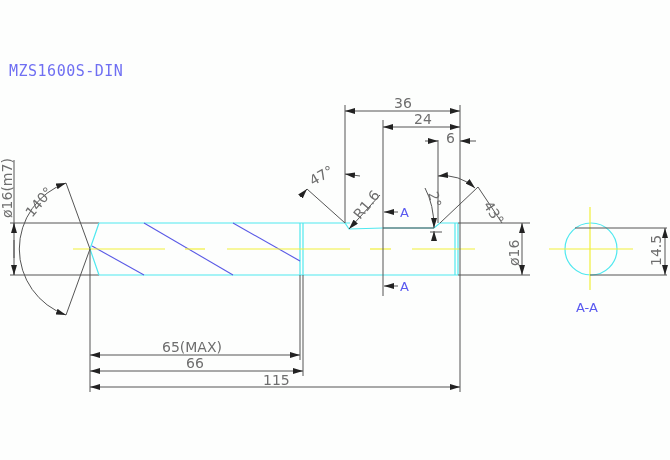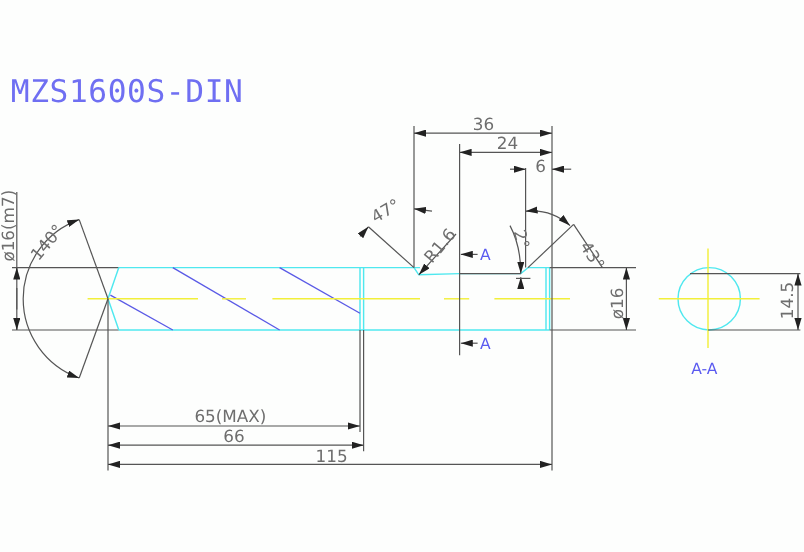--- a/index.html
+++ b/index.html
@@ -1,18 +1,18 @@
 <!DOCTYPE html>
 <html><head>
 <meta charset="utf-8">
 <style>
   html, body { margin:0; padding:0; background:#fdfefd; }
   body { width:670px; height:460px; position:relative; overflow:hidden; font-family:"DejaVu Sans Mono", monospace; }
   #drawing { position:absolute; left:0; top:0; width:670px; height:460px; }
-  .title { position:absolute; left:9px; top:62px; font-size:26px; color:#6f6ff2; letter-spacing:0.5px; font-family:"DejaVu Sans Mono", monospace; font-weight:normal; }
+  .title { position:absolute; left:9px; top:62px; font-size:15px; color:#6f6ff2; letter-spacing:0.5px; font-family:"DejaVu Sans Mono", monospace; font-weight:normal; }
   .dim { fill:#6e6e6e; font-family:"DejaVu Sans", sans-serif; font-size:14px; }
   .sec { fill:#5a5af0; font-family:"DejaVu Sans", sans-serif; font-size:13px; }
   .ln { stroke:#555; stroke-width:1; fill:none; }
   .cy { stroke:#4fe8ef; stroke-width:1.2; fill:none; }
   .bl { stroke:#5a5ae6; stroke-width:1.1; fill:none; }
   .yl { stroke:#f2ef3a; stroke-width:1.2; fill:none; }
   .ar { fill:#222; }
 </style>
 </head>
 <body>

